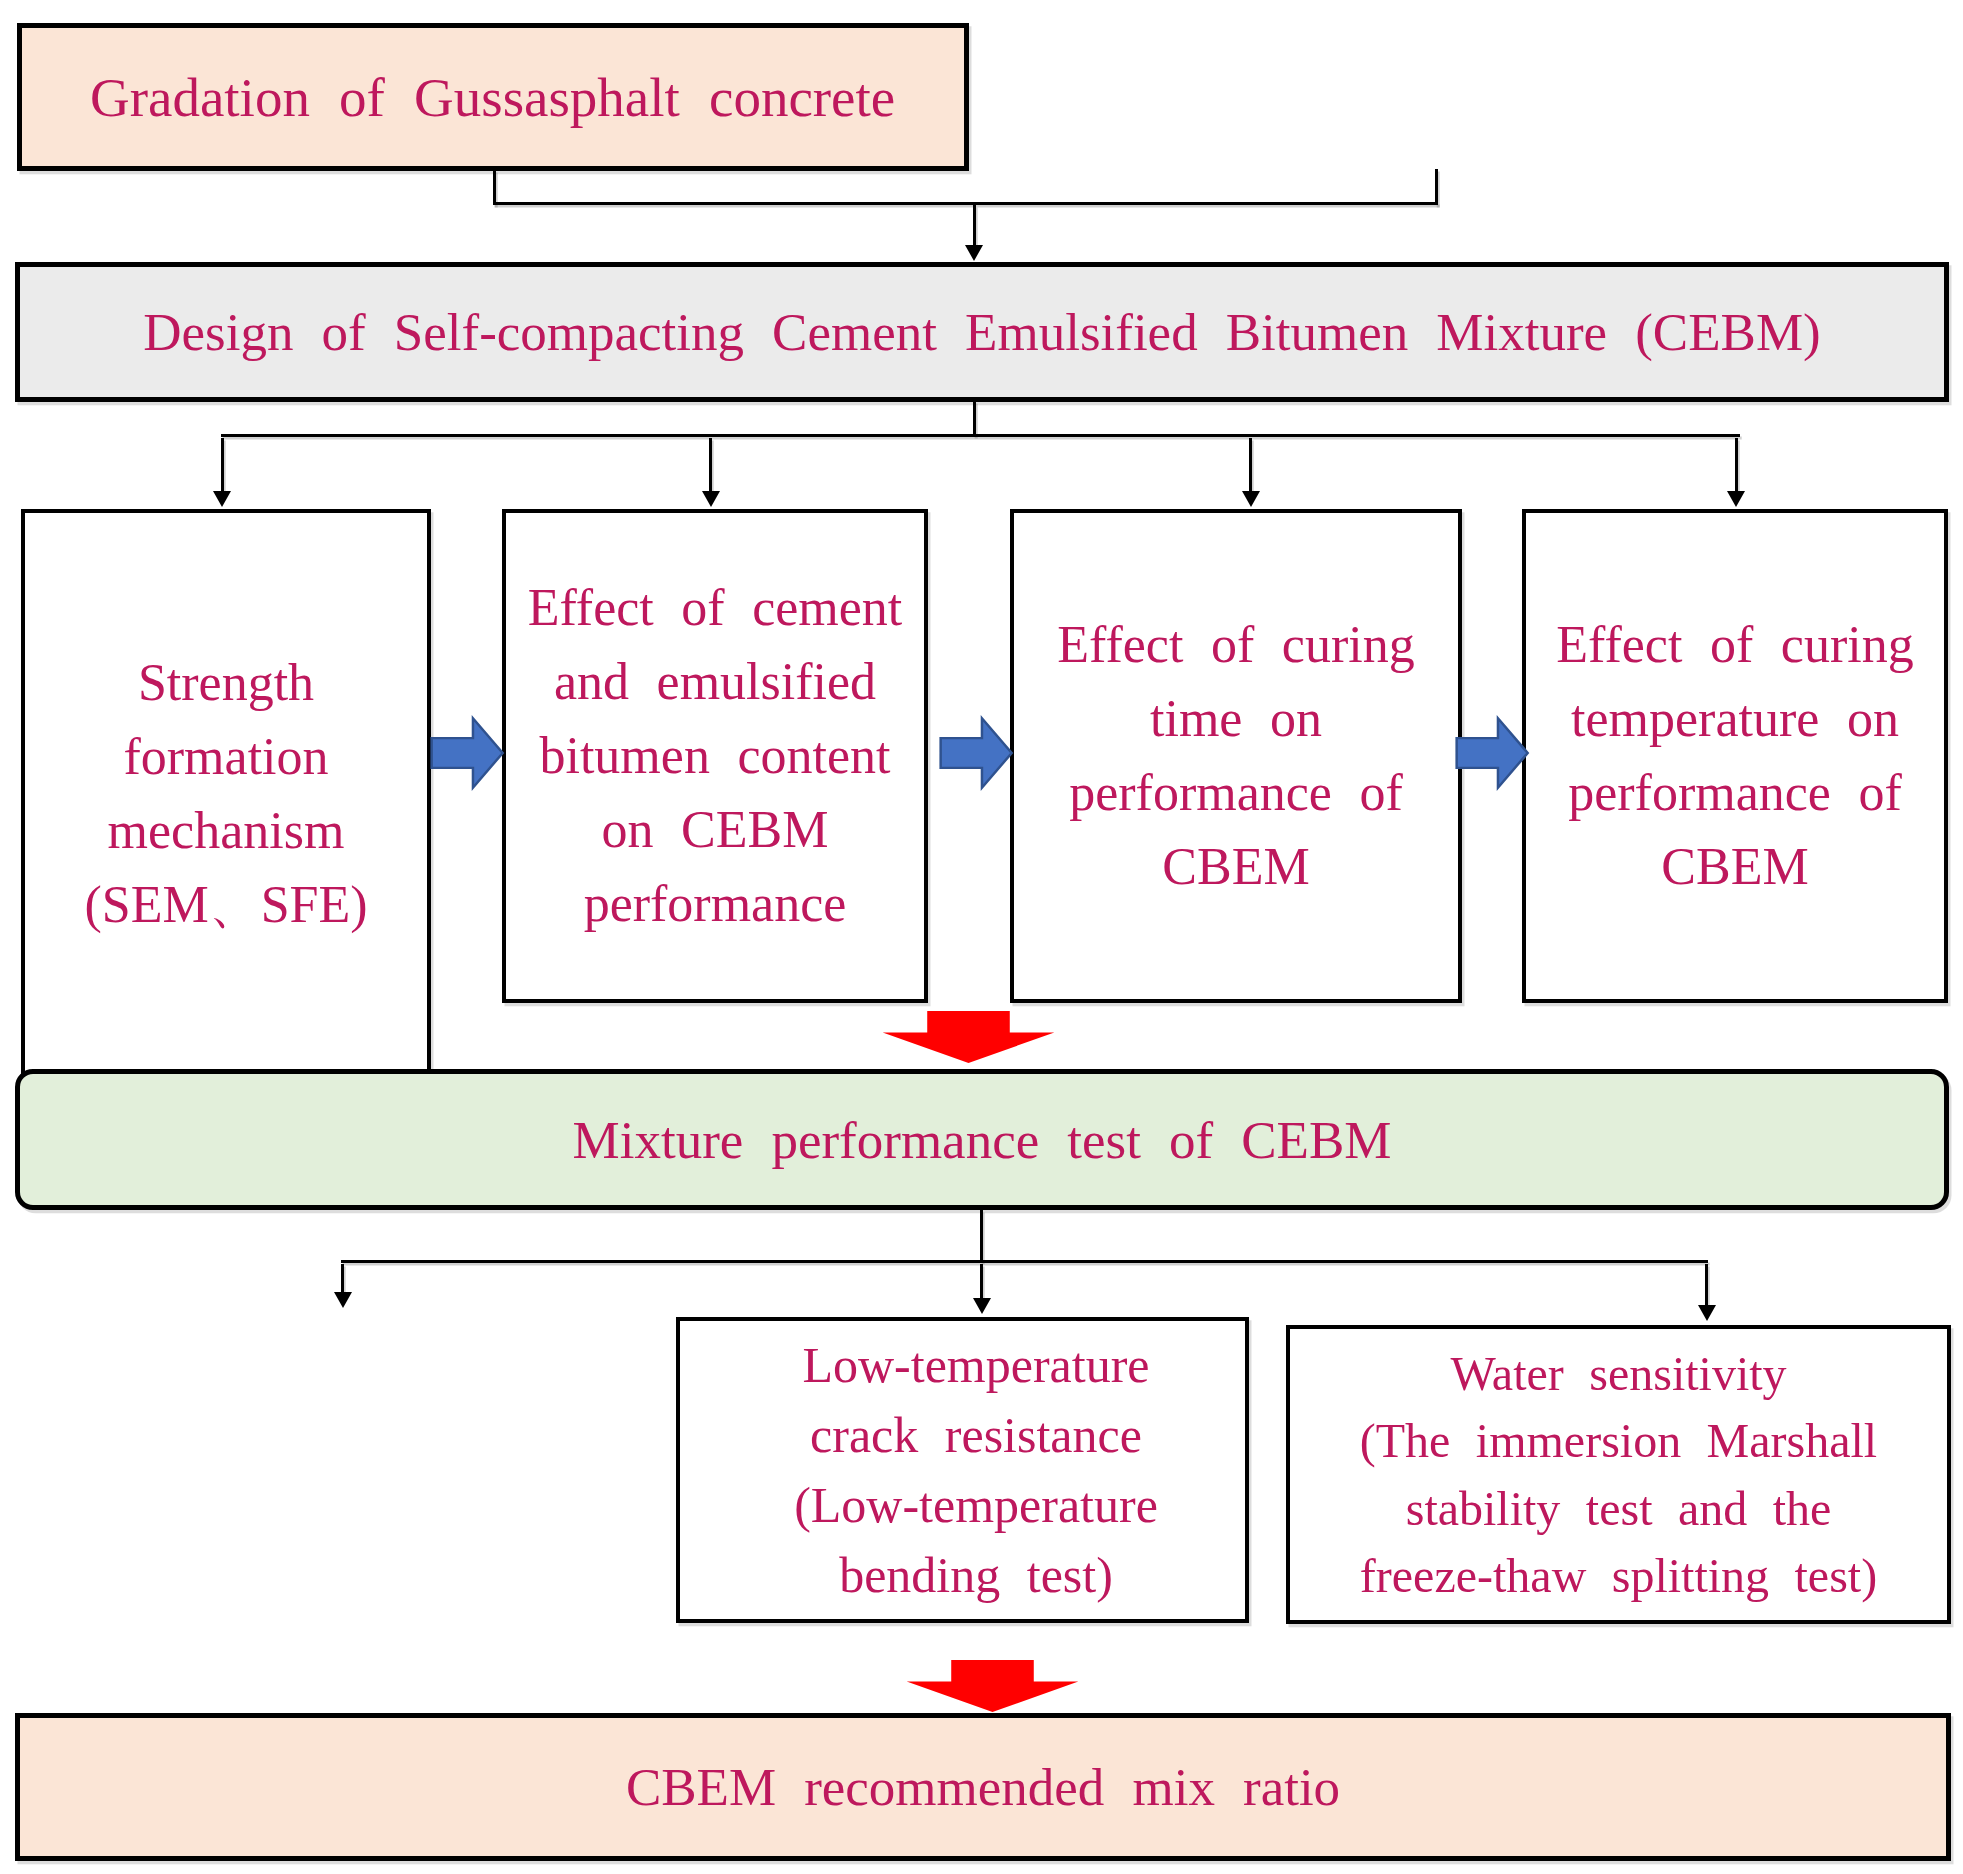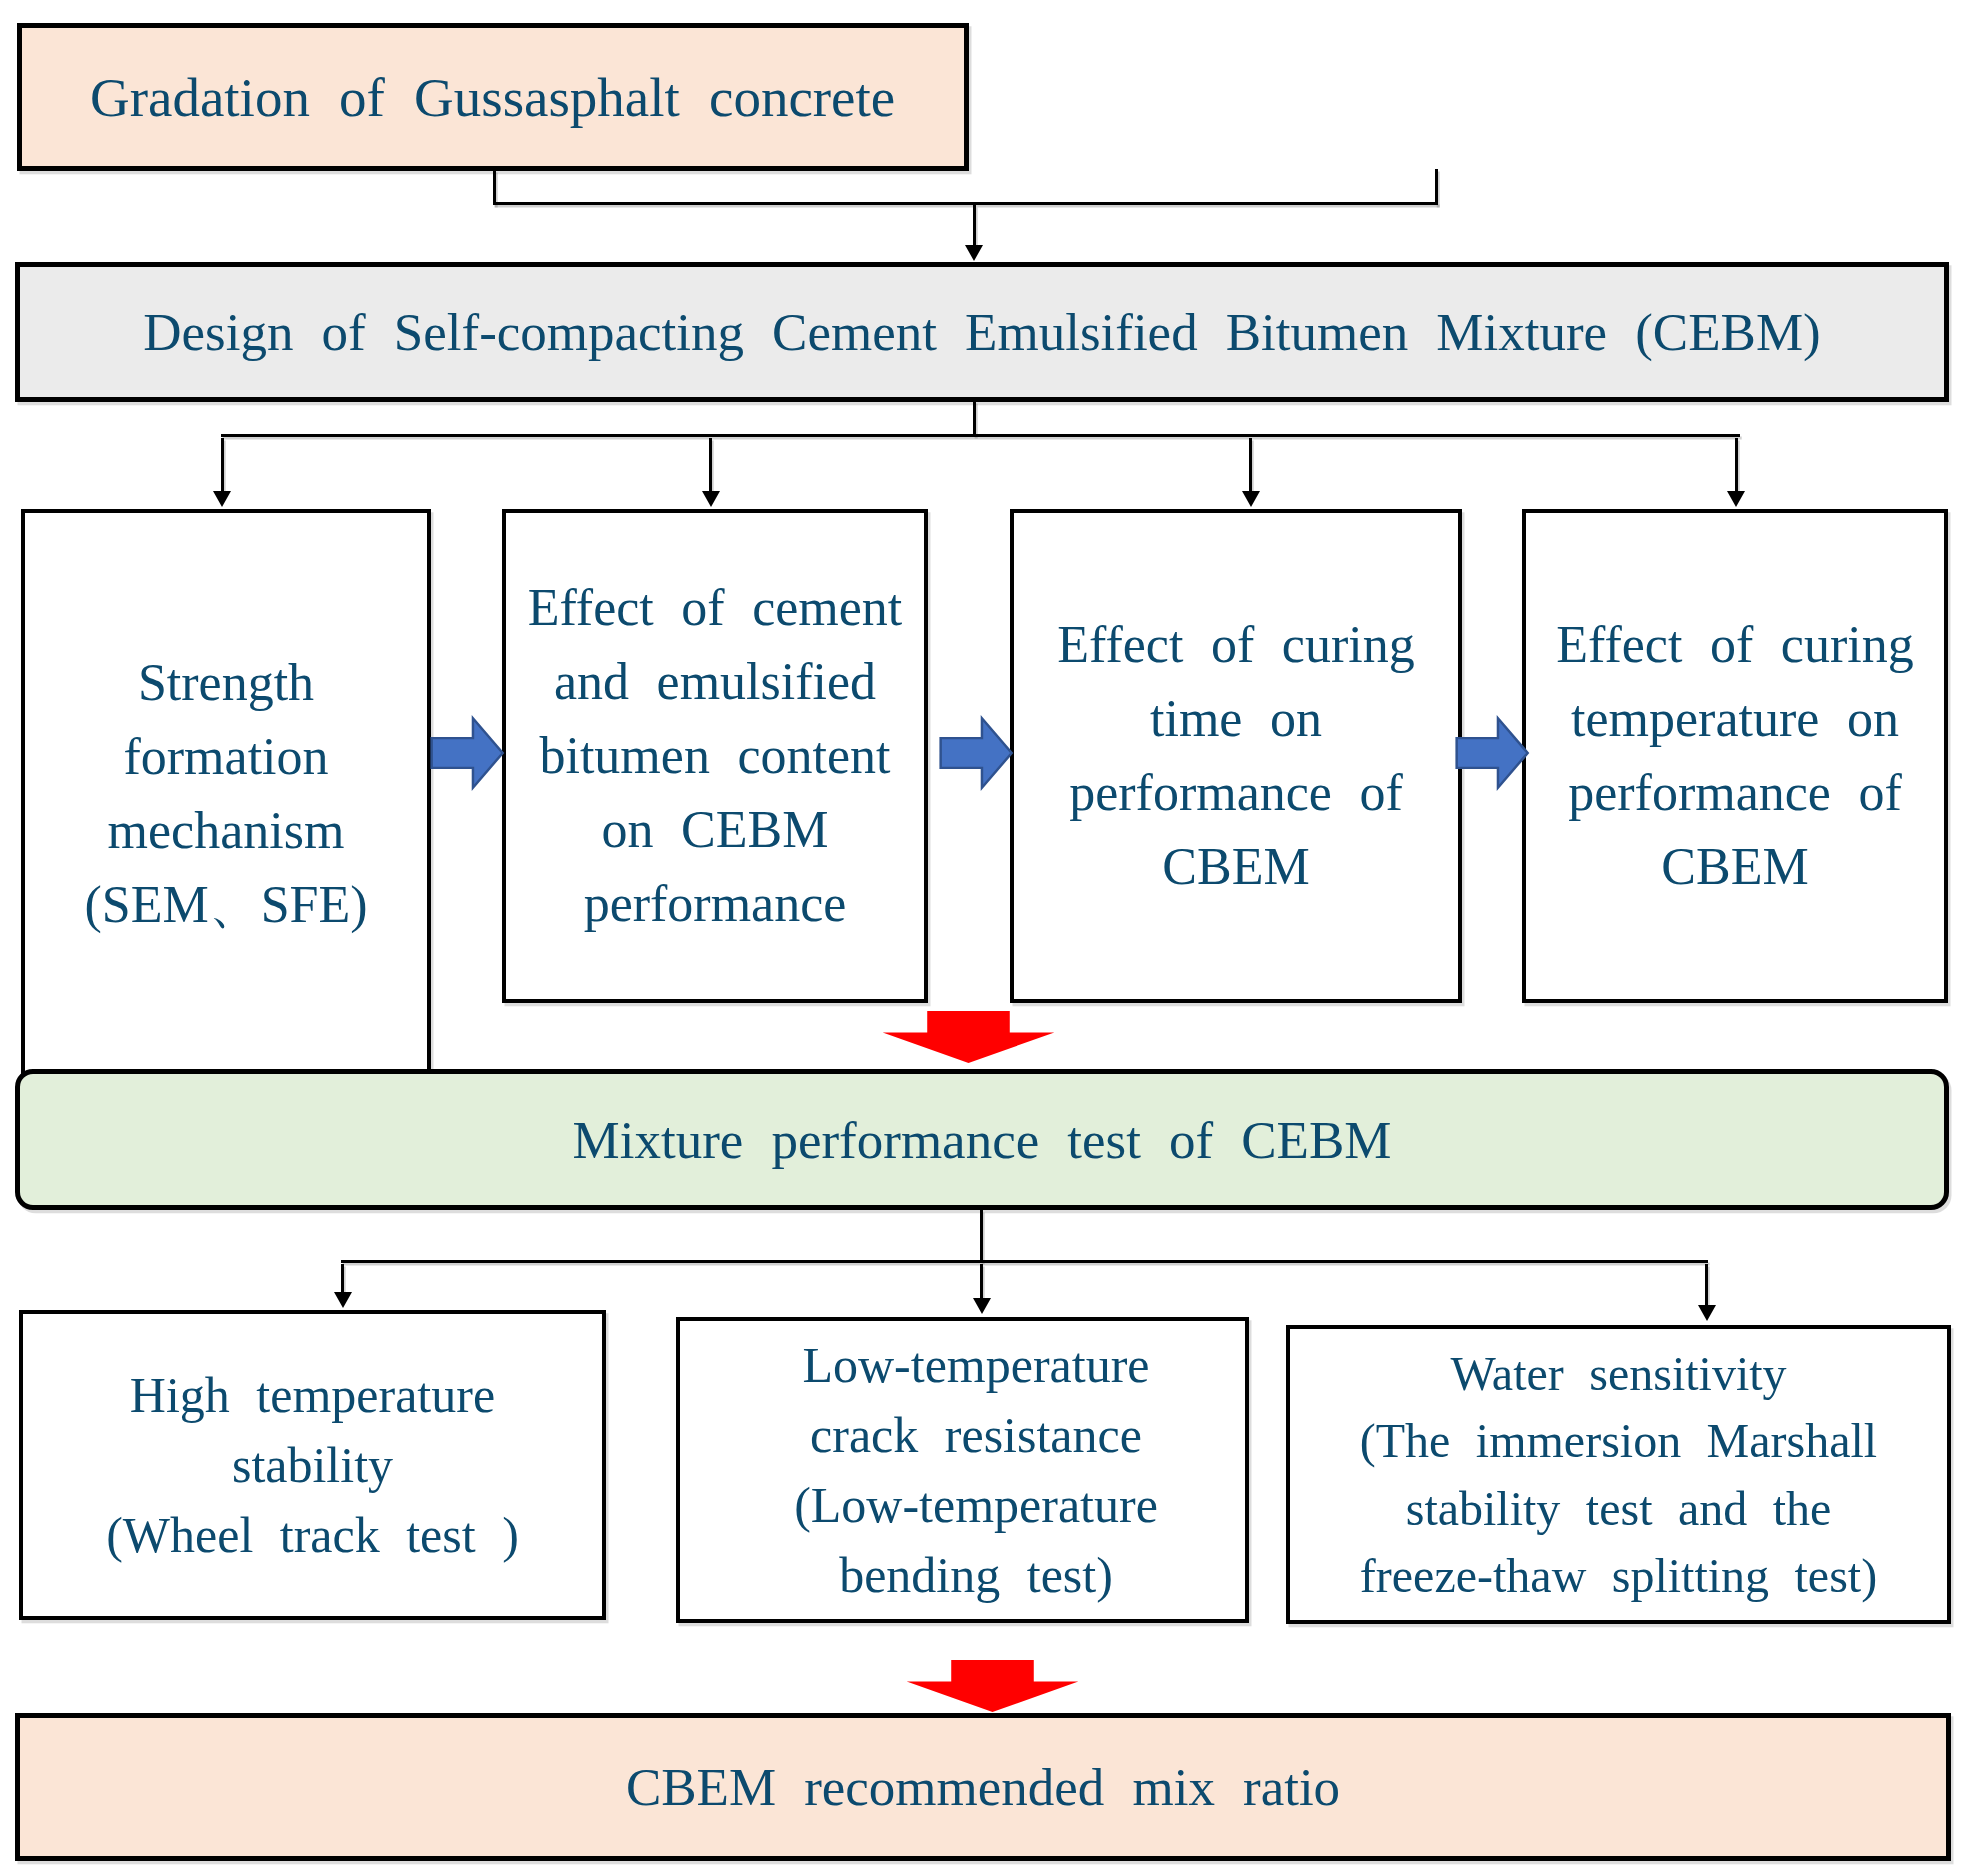--- a/index.html
+++ b/index.html
@@ -2,21 +2,21 @@
 <html style="font-size:13.3px"><head>
 <meta charset="utf-8">
 <style>
   html,body{margin:0;padding:0;background:#ffffff;}
   #stage{
     position:relative;
     width:1964px;
     height:1874px;
     background:#ffffff;
     font-family:"Liberation Serif","DejaVu Serif",serif;
-    color:#0c4a6e;
+    color:#be185d;
     overflow:hidden;
   }
   .box{
     position:absolute;
     box-sizing:border-box;
     border:4.2px solid #000;
     display:flex;
     align-items:center;
     justify-content:center;
     text-align:center;
@@ -103,23 +103,20 @@
 
   <div class="line" style="left:980px;top:1210px;width:3.3px;height:52px;"></div>
   <div class="line" style="left:341px;top:1260px;width:1367px;height:3.3px;"></div>
   <div class="line" style="left:341px;top:1264px;width:3.3px;height:28px;"></div>
   <div class="line" style="left:980px;top:1264px;width:3.3px;height:35px;"></div>
   <div class="line" style="left:1705px;top:1264px;width:3.3px;height:42px;"></div>
   <div class="ah" style="left:334px;top:1292px;"></div>
   <div class="ah" style="left:973px;top:1298px;"></div>
   <div class="ah" style="left:1698px;top:1305px;"></div>
 
-  <div class="box white test" style="left:19px;top:1310px;width:587px;height:310px;">High temperature
-stability
-(Wheel track test )</div>
   <div class="box white test" style="left:676px;top:1317px;width:573px;height:306px;padding-left:27px;">Low-temperature
 crack resistance
 (Low-temperature
 bending test)</div>
   <div class="box white test" style="left:1286px;top:1325px;width:665px;height:299px;font-size:48px;">Water sensitivity
 (The immersion Marshall
 stability test and the
 freeze-thaw splitting test)</div>
 
   <svg class="flow-arrow" style="left:906px;top:1660px;" width="173" height="52" viewBox="0 0 208 63">

